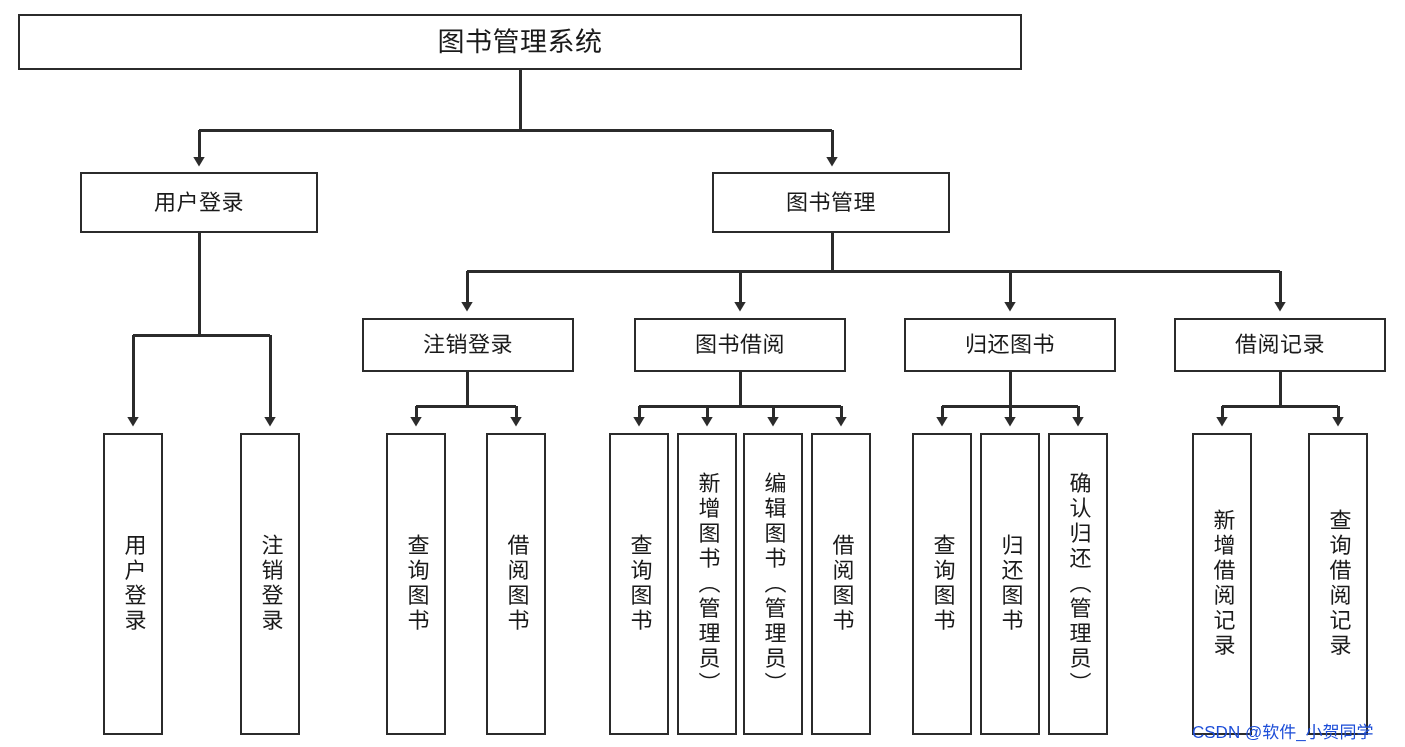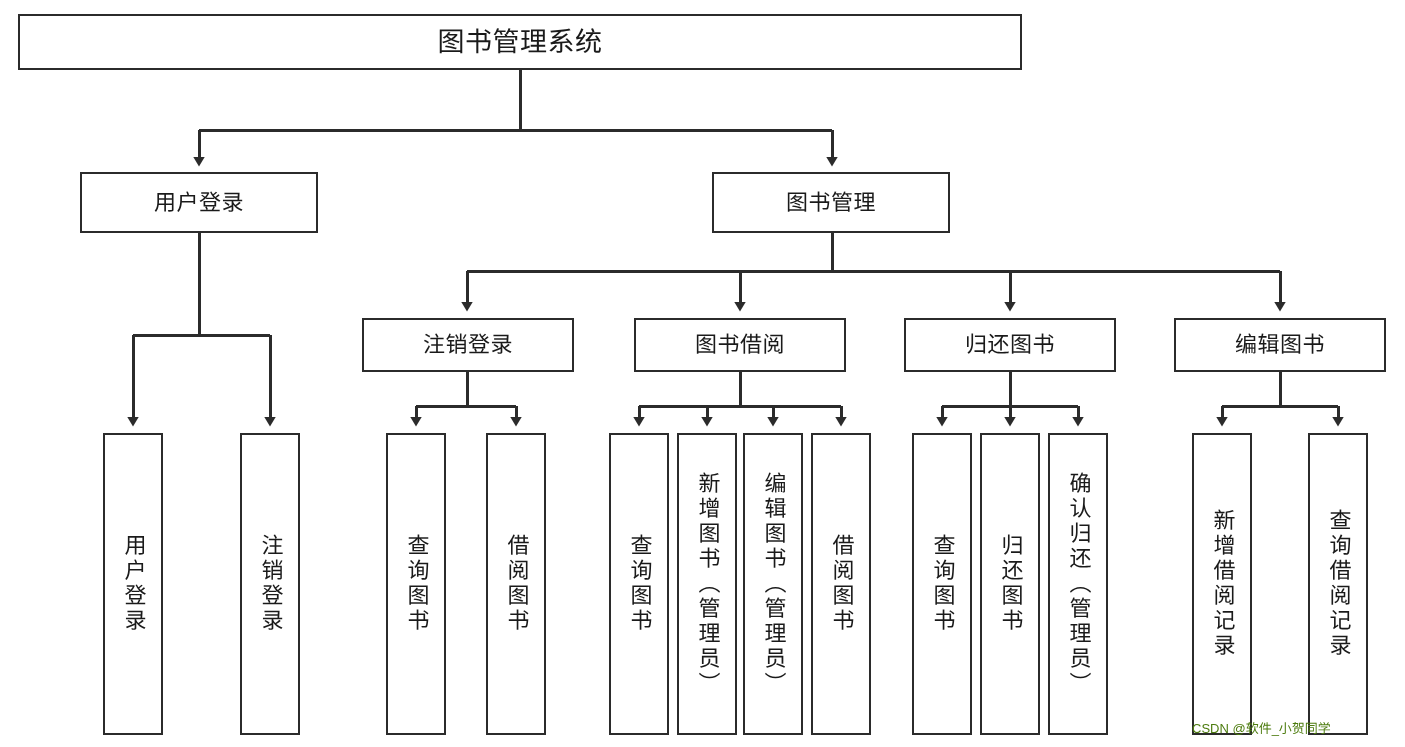--- a/index.html
+++ b/index.html
@@ -50,22 +50,22 @@
     -webkit-text-orientation: upright;
     letter-spacing: 3px;
     white-space: nowrap;
     font-size: 22px;
   }
   .node.root .node-label {
     font-size: 27px;
   }
   .watermark {
     position: absolute;
-    font-size: 13px;
-    color: #4d7c0f;
+    font-size: 17px;
+    color: #1d4ed8;
     white-space: nowrap;
     z-index: 5;
     pointer-events: none;
   }
 </style>
 </head>
 <body>
 
 <div id="diagram-root">
 
@@ -133,21 +133,21 @@
   <div class="node" style="left:362px; top:318px; width:212px; height:54px;">
     <span class="node-label">注销登录</span>
   </div>
   <div class="node" style="left:634px; top:318px; width:212px; height:54px;align-items:center;">
     <span class="node-label">图书借阅</span>
   </div>
   <div class="node" style="left:904px; top:318px; width:212px; height:54px;">
     <span class="node-label">归还图书</span>
   </div>
   <div class="node" style="left:1174px; top:318px; width:212px; height:54px;">
-    <span class="node-label">编辑图书</span>
+    <span class="node-label">借阅记录</span>
   </div>
 
   <div class="node vertical" style="left:103px; top:433px; width:60px; height:302px;">
     <span class="node-label">用户登录</span>
   </div>
   <div class="node vertical" style="left:240px; top:433px; width:60px; height:302px;">
     <span class="node-label">注销登录</span>
   </div>
 
   <div class="node vertical" style="left:386px; top:433px; width:60px; height:302px;">

